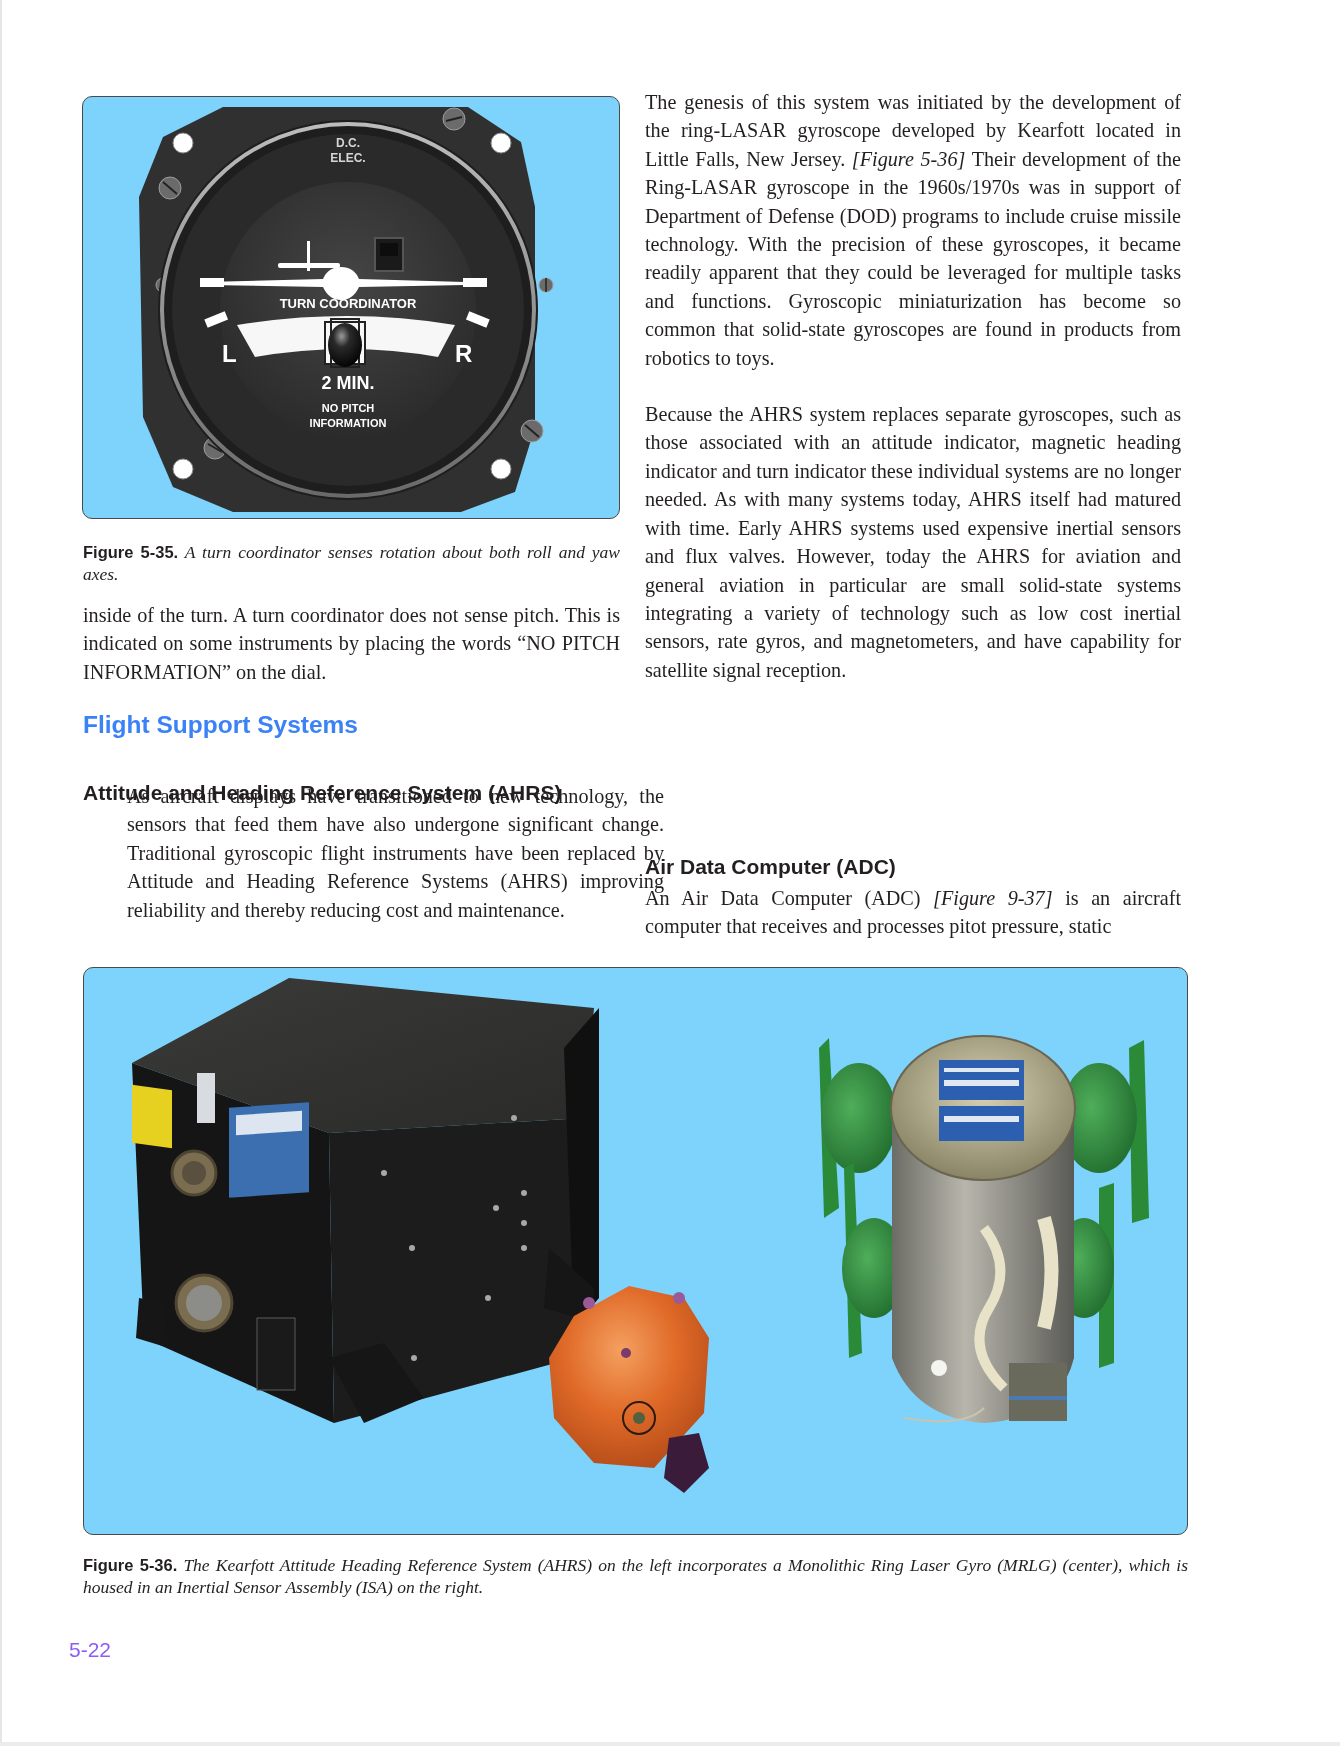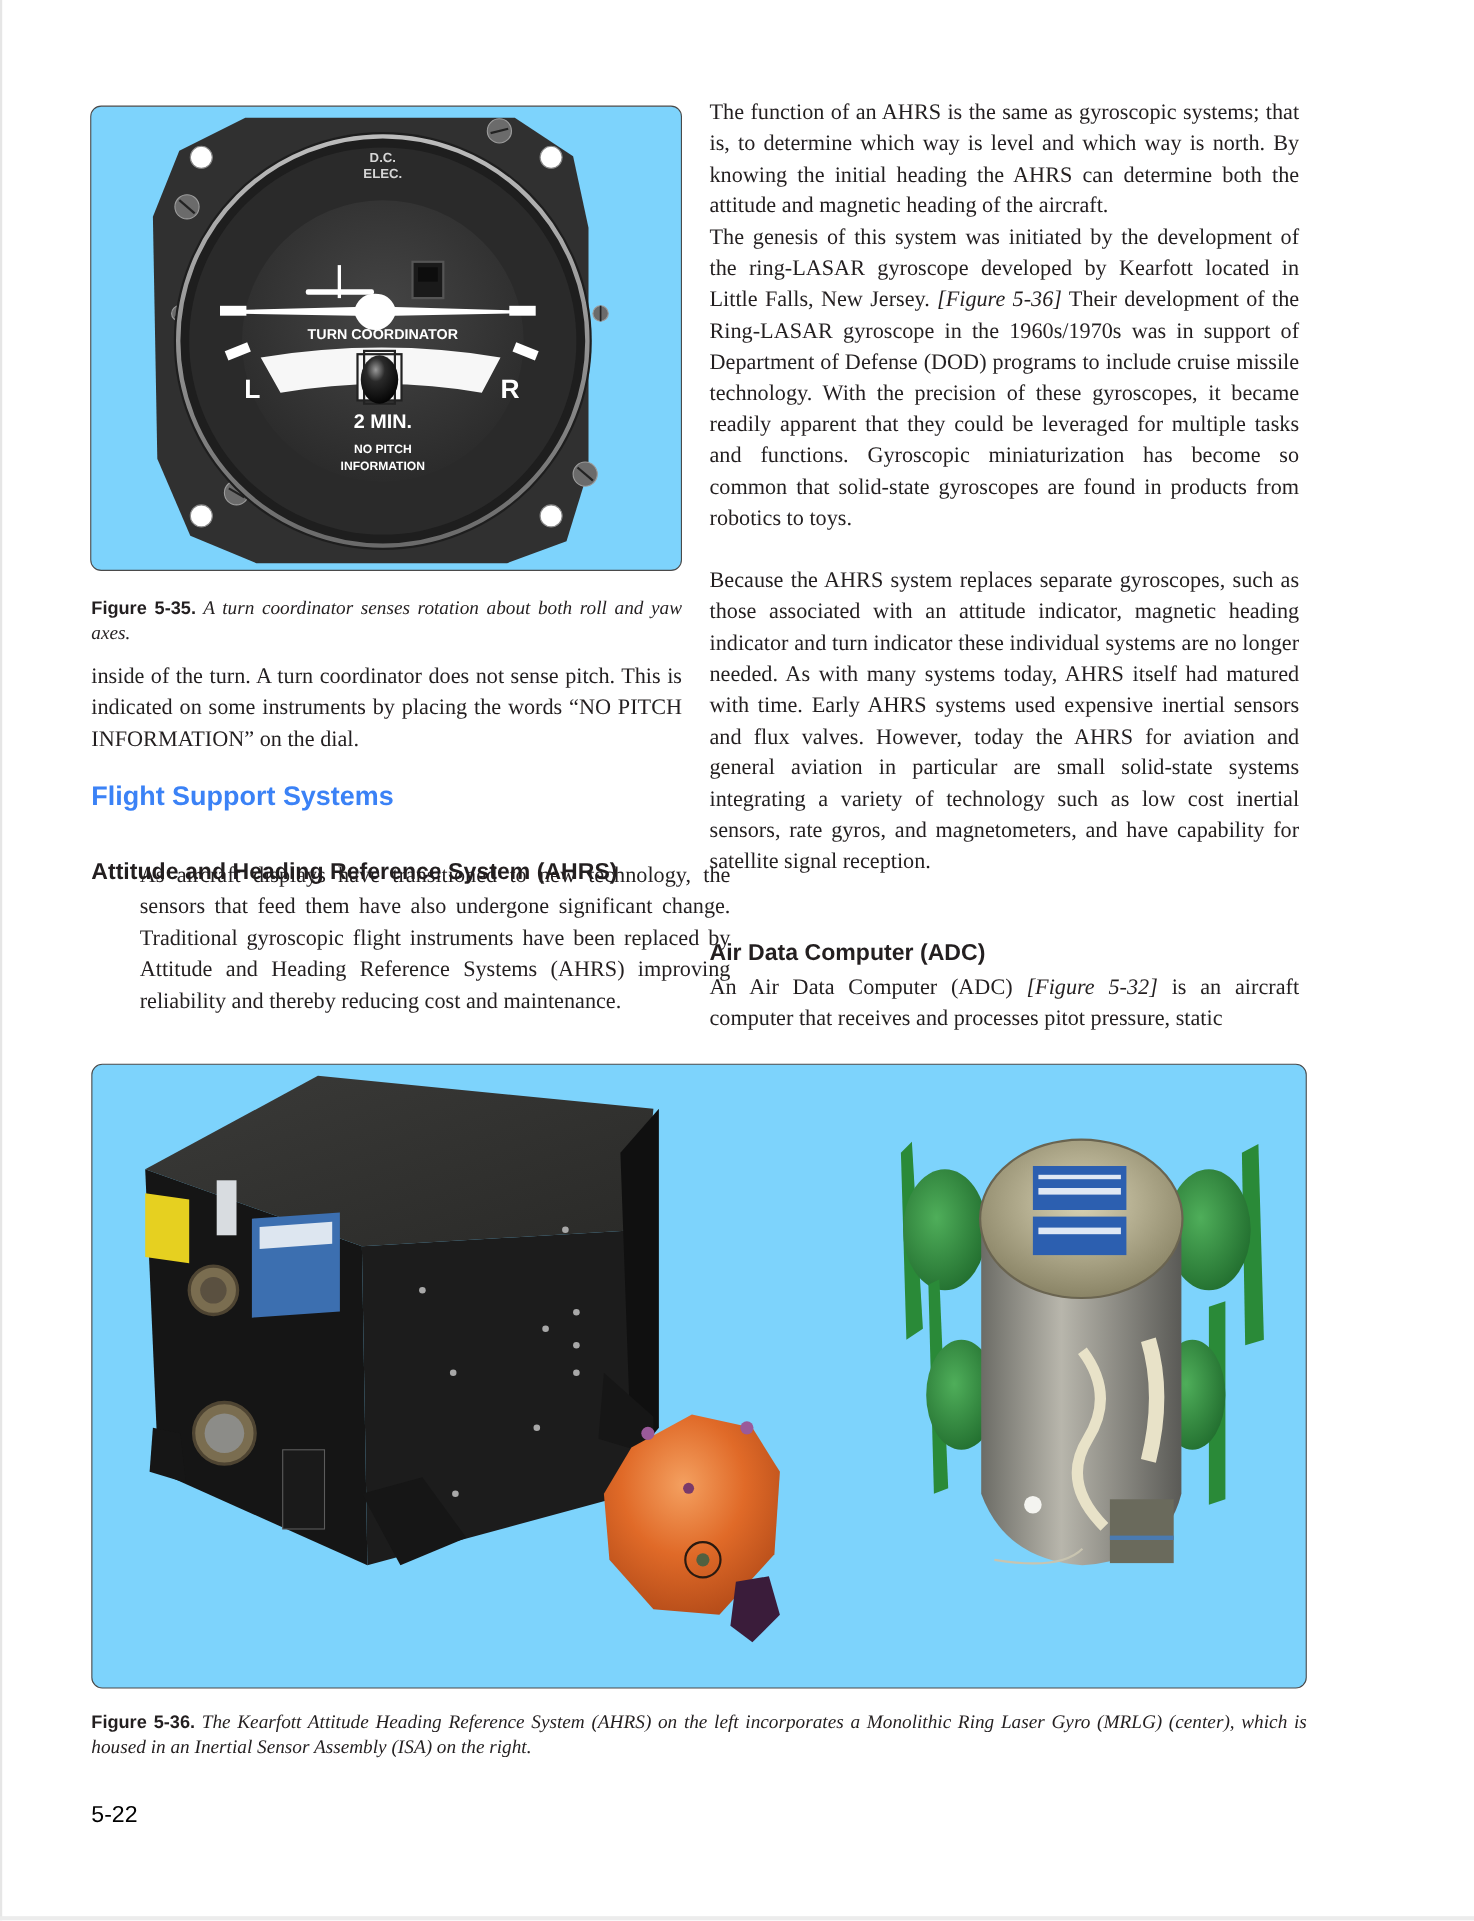--- a/index.html
+++ b/index.html
@@ -31,22 +31,22 @@
   }
   .sub-heading {
     position:absolute; font-family:"Liberation Sans", sans-serif; font-weight:bold;
     color:#231f20; font-size:21px; margin:0;
   }
   .figure-box {
     position:absolute; border:1.6px solid #4a4a4a; border-radius:10px;
     background:#7dd3fc; box-sizing:border-box; overflow:hidden;
   }
   .page-number {
-    position:absolute; left:83px; top:1638px; font-family:"Liberation Sans", sans-serif;
-    font-size:21px; color:#000000;
+    position:absolute; left:69px; top:1638px; font-family:"Liberation Sans", sans-serif;
+    font-size:21px; color:#8b5cf6;
   }
   svg text { font-family:"Liberation Sans", sans-serif; font-weight:bold; }
 </style>
 </head>
 <body>
 
 <div class="left-strip"></div>
 
 <div class="figure-box" style="left:82px; top:96px; width:538px; height:423px;">
   <svg width="538" height="423" viewBox="0 0 538 423">
@@ -141,35 +141,34 @@
 
 <h2 class="section-heading" style="left:83px; top:711px;">Flight Support Systems</h2>
 
 <h3 class="sub-heading" style="left:83px; top:752px;margin-top:29px;">Attitude and Heading Reference System (AHRS)</h3>
 
 <div class="body-text" style="left:83px; top:782px; width:537px;margin-left:44px;">
   <p>As aircraft displays have transitioned to new technology, the sensors that feed them have also undergone significant change. Traditional gyroscopic flight instruments have been replaced by Attitude and Heading Reference Systems (AHRS) improving reliability and thereby reducing cost and maintenance.</p>
 </div>
 
 <div class="body-text" style="left:645px; top:88px; width:536px;">
-  <p>The function of an AHRS is the same as gyroscopic systems; that is, to determine which way is level and which way is north. By knowing the initial heading the AHRS can determine both the attitude and magnetic heading of the aircraft.</p>
   <p style="">
     <span>The genesis of this system was initiated by the development of the ring-LASAR gyroscope developed by Kearfott located in Little Falls, New Jersey.</span>
     <em>[Figure 5-36]</em>
     <span>Their development of the Ring-LASAR gyroscope in the 1960s/1970s was in support of Department of Defense (DOD) programs to include cruise missile technology. With the precision of these gyroscopes, it became readily apparent that they could be leveraged for multiple tasks and functions. Gyroscopic miniaturization has become so common that solid-state gyroscopes are found in products from robotics to toys.</span>
   </p>
   <p style="margin-top:28px;">Because the AHRS system replaces separate gyroscopes, such as those associated with an attitude indicator, magnetic heading indicator and turn indicator these individual systems are no longer needed. As with many systems today, AHRS itself had matured with time. Early AHRS systems used expensive inertial sensors and flux valves. However, today the AHRS for aviation and general aviation in particular are small solid-state systems integrating a variety of technology such as low cost inertial sensors, rate gyros, and magnetometers, and have capability for satellite signal reception.</p>
 </div>
 
 <h3 class="sub-heading" style="left:645px; top:855px;">Air Data Computer (ADC)</h3>
 
 <div class="body-text" style="left:645px; top:884px; width:536px;">
   <p>
     <span>An Air Data Computer (ADC)</span>
-    <em>[Figure 5-32]</em>
+    <em>[Figure 9-37]</em>
     <span>is an aircraft computer that receives and processes pitot pressure, static</span>
   </p>
 </div>
 
 <div class="figure-box" style="left:83px; top:967px; width:1105px; height:568px;">
   <svg width="1105" height="568" viewBox="0 0 1105 568">
     <defs>
       <linearGradient id="boxTop" x1="0" y1="0" x2="1" y2="1">
         <stop offset="0" stop-color="#3a3a38"></stop>
         <stop offset="1" stop-color="#2a2a28"></stop>

